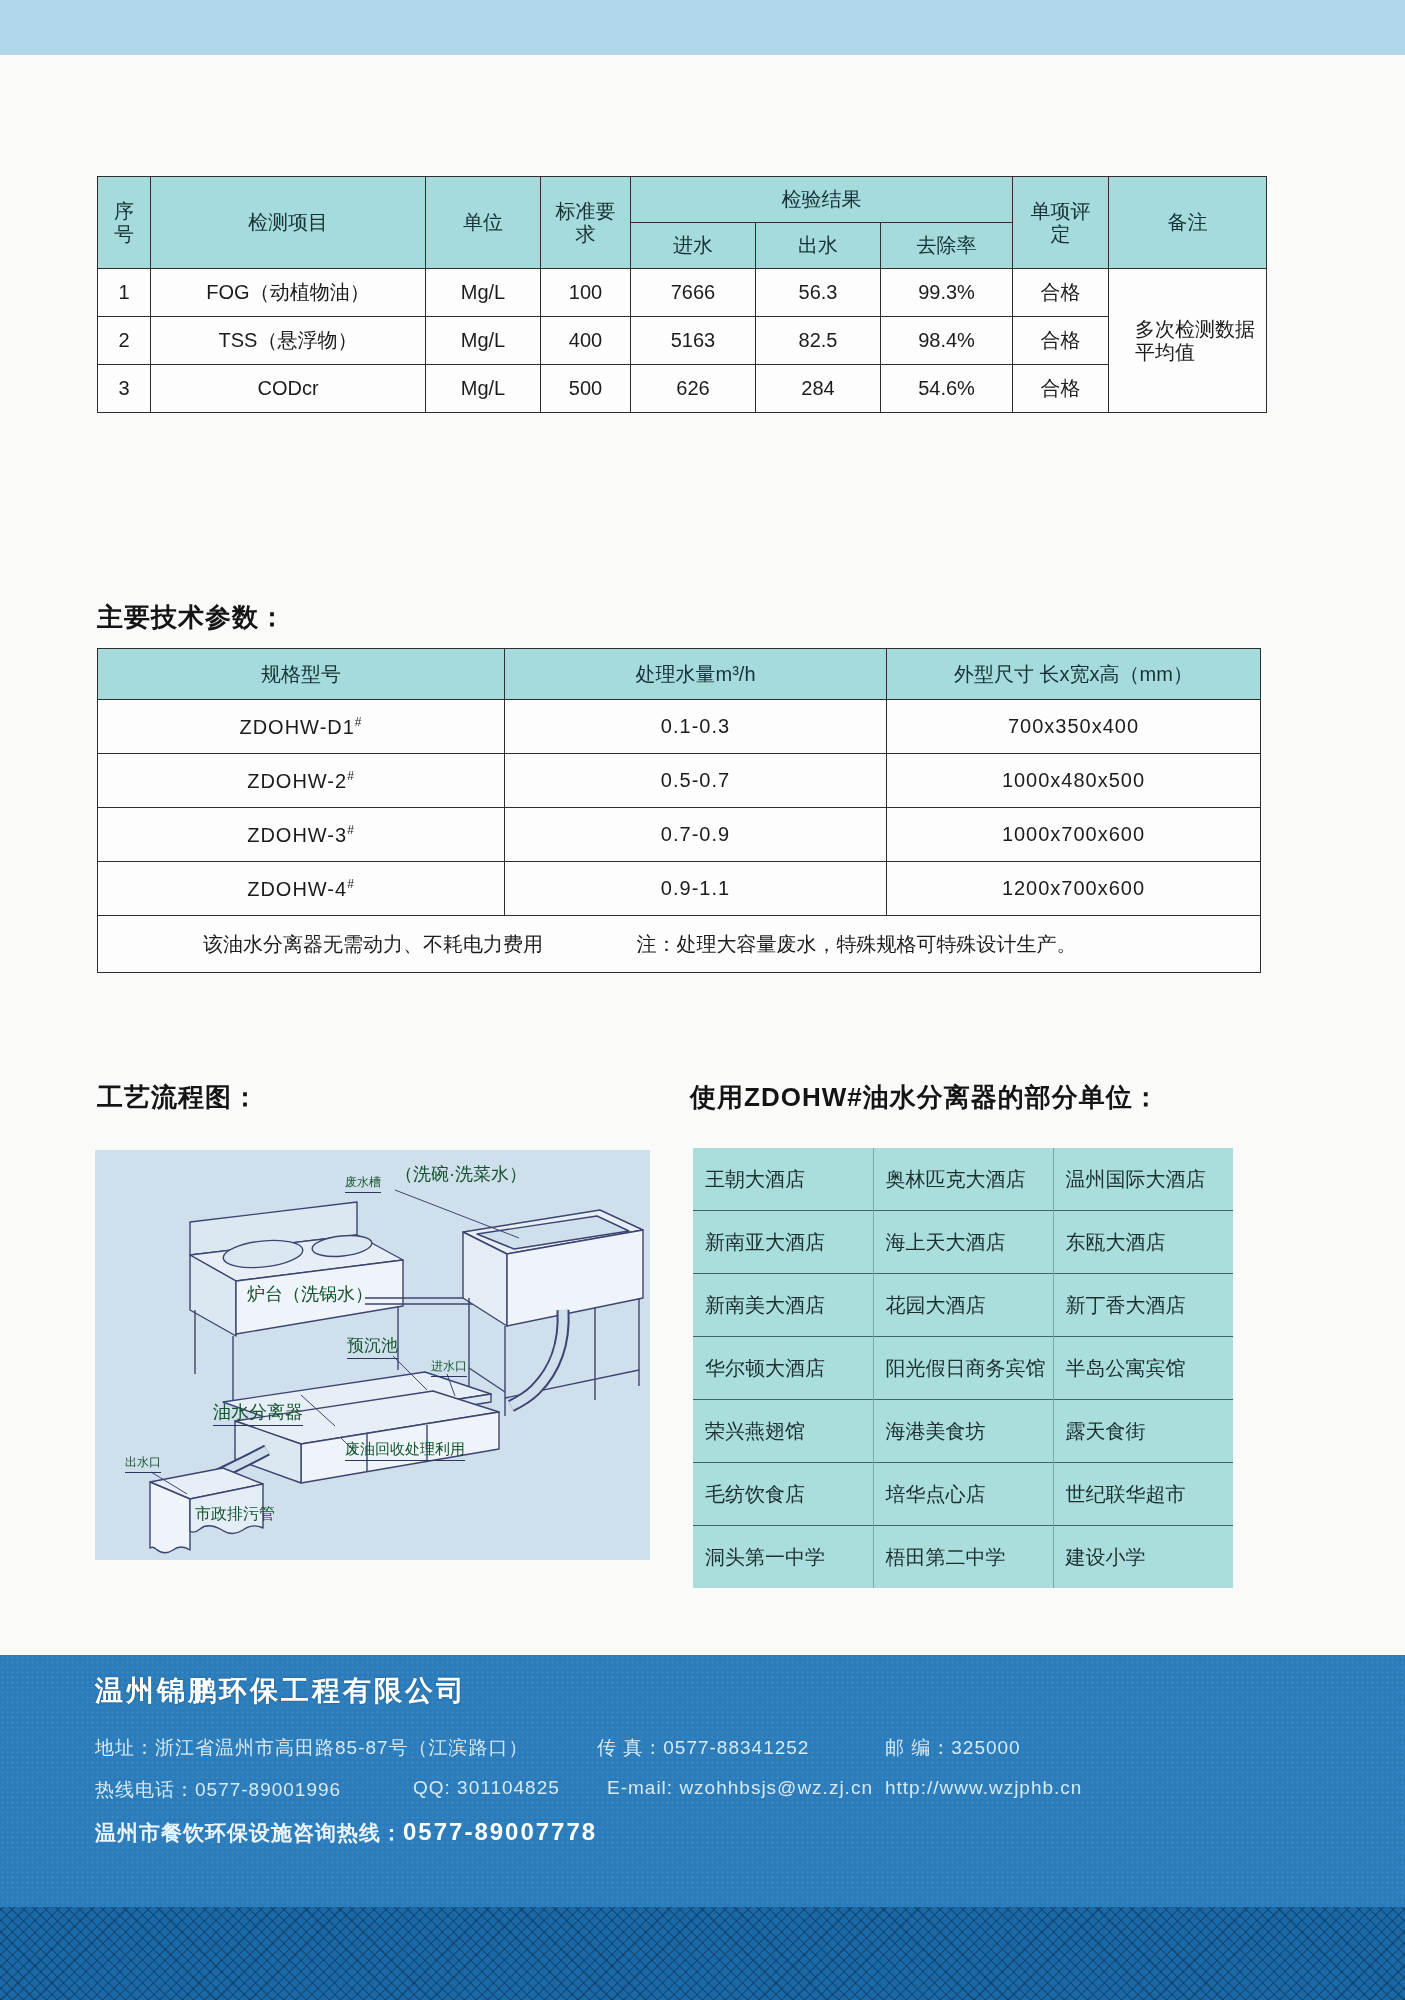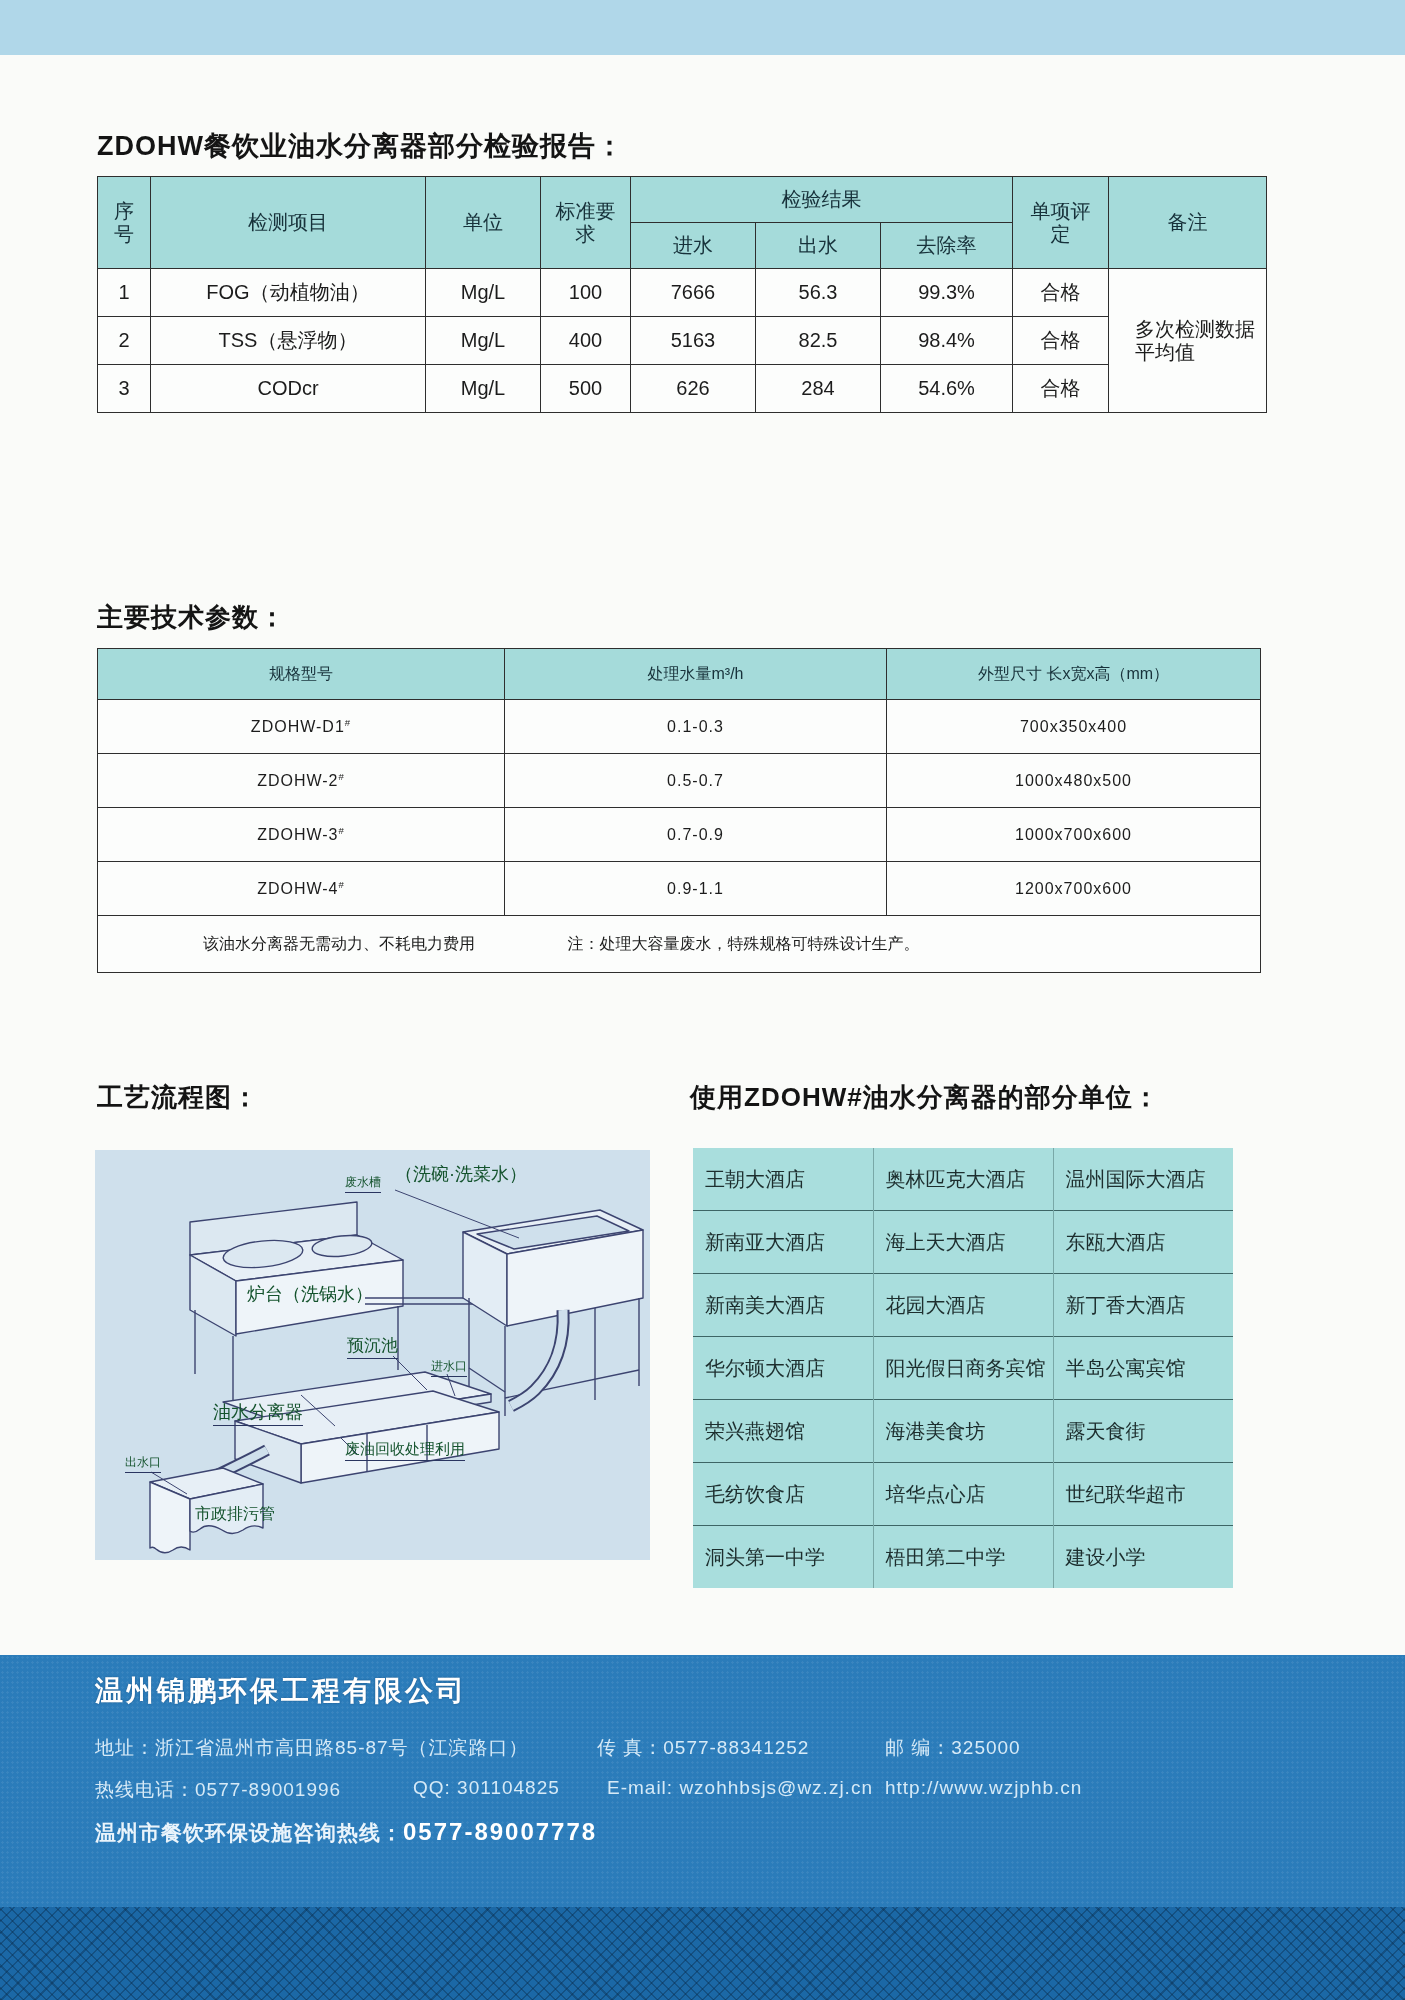--- a/index.html
+++ b/index.html
@@ -16,21 +16,21 @@
   .report th,.report td{border:1.5px solid #2e2e2e;text-align:center;vertical-align:middle;
         font-size:20px;font-weight:400;line-height:1.15;padding:0 4px;}
   .report th{background:#a5dbda;height:45px;color:#17313a;}
   .report td{background:#fcfdfc;height:47px;}
   .report .wrap2{padding:0 14px;}
   .report .remark-cell{text-align:left;padding:0 10px 0 26px;}
 
   
   .params{position:absolute;left:97px;top:648px;width:1163px;}
   .params th,.params td{border:1.5px solid #2e2e2e;text-align:center;vertical-align:middle;
-        font-size:16px;font-weight:400;padding:0 4px;}
+        font-size:20px;font-weight:400;padding:0 4px;}
   .params th{background:#a5dbda;height:50px;color:#17313a;}
   .params td{background:#fcfdfc;height:53px;letter-spacing:1px;}
   .params sup{font-size:60%;}
   .params .note-row td{height:56px;text-align:left;padding-left:105px;letter-spacing:0;}
   .params .note-right{margin-left:88px;}
 
   
   .diagram{position:absolute;left:95px;top:1150px;width:555px;height:410px;background:#cfe0ec;}
   .diagram svg{position:absolute;left:0;top:0;}
   .lbl{position:absolute;color:#14532d;font-size:18px;white-space:nowrap;}
@@ -57,21 +57,20 @@
   .footer-strip{position:absolute;left:0;top:1907px;width:1405px;height:93px;background-color:#1b68a6;
         background-image:repeating-linear-gradient(45deg,rgba(8,38,66,.35) 0 1.5px,transparent 1.5px 8px),
                          repeating-linear-gradient(-45deg,rgba(8,38,66,.35) 0 1.5px,transparent 1.5px 8px);}
 </style>
 </head>
 <body>
 
 <div class="page">
   <div class="edge-top"></div>
 
-  <h1 class="report-title">ZDOHW餐饮业油水分离器部分检验报告：</h1>
 
   <table class="report">
     <colgroup>
       <col style="width:53px">
         <col style="width:275px">
         <col style="width:115px">
         <col style="width:90px">
       <col style="width:125px">
         <col style="width:125px">
         <col style="width:132px">

